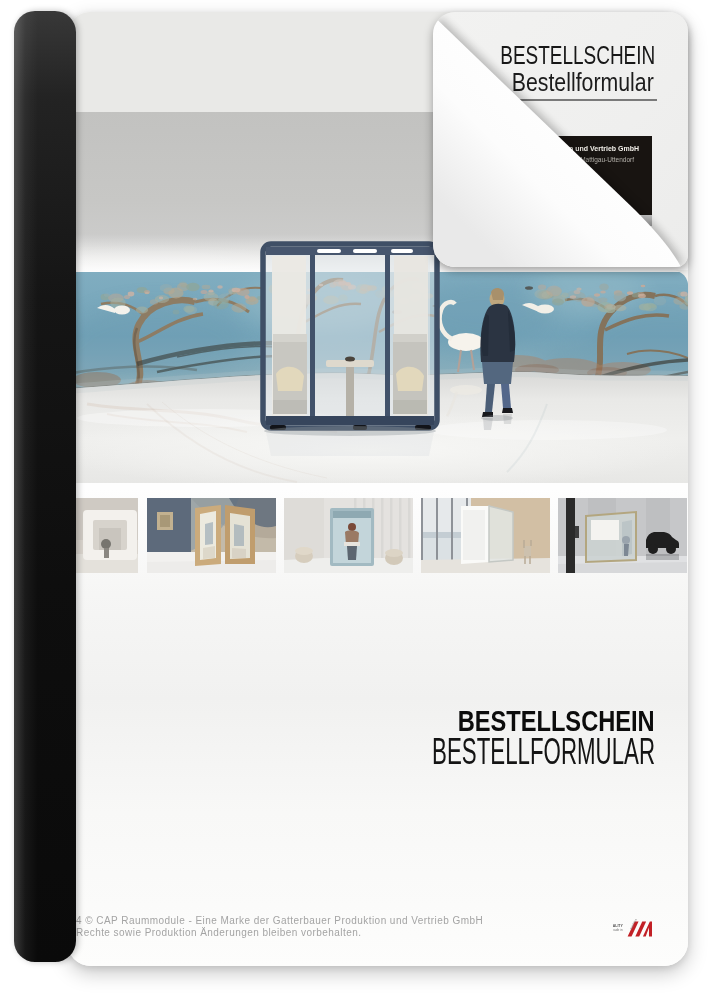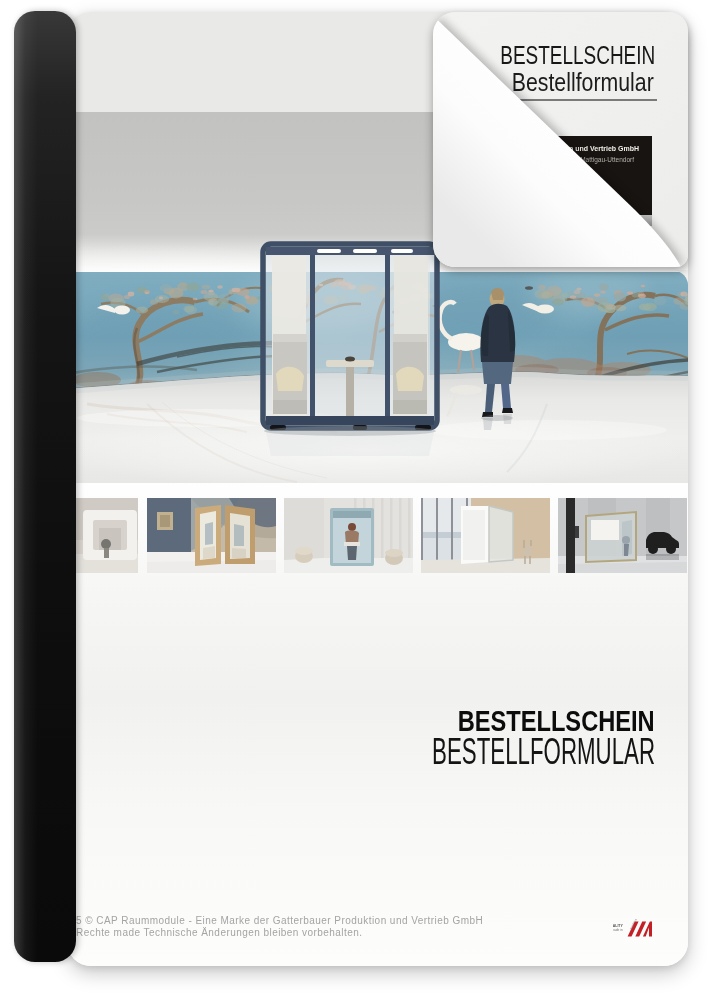--- a/index.html
+++ b/index.html
@@ -496,22 +496,22 @@
       <path d="M88 56 L121 56 L121 62 L88 62 Z" fill="#6f7072" opacity="0.4"></path>
 
       <rect x="8" y="0" width="9" height="75" fill="#2a2a2a"></rect>
       <rect x="17" y="28" width="4" height="12" fill="#3c3c3c"></rect>
     </svg>
   </div>
 
   <div class="t1" id="t1">BESTELLSCHEIN</div>
   <div class="t2" id="t2">BESTELLFORMULAR</div>
 
-  <div class="f1">5 © CAP Raummodule - Eine Marke der Gatterbauer Produktion und Vertrieb GmbH</div>
-  <div class="f2">Rechte made Technische Änderungen bleiben vorbehalten.</div>
+  <div class="f1">4 © CAP Raummodule - Eine Marke der Gatterbauer Produktion und Vertrieb GmbH</div>
+  <div class="f2">Rechte sowie Produktion Änderungen bleiben vorbehalten.</div>
   <div class="logo">
     <svg width="39" height="24" viewBox="0 0 36 22">
       <text x="9" y="9" font-size="3.2" font-weight="bold" fill="#555" text-anchor="end" font-family="Liberation Sans">QUALITY</text>
       <text x="9" y="13" font-size="3" fill="#777" text-anchor="end" font-family="Liberation Sans">made in</text>
       <g fill="#c22026">
         <path d="M13.5 18 L20 4 L23.6 4 L17.1 18 Z"></path>
         <path d="M20.6 18 L27 4 L30.6 4 L24.2 18 Z"></path>
         <path d="M27.6 18 L34 4 L36 4 L36 18 L33.2 18 L33.2 9.5 L30.2 18 Z"></path>
       </g>
       <text x="17" y="12" font-size="2.6" fill="#888" transform="rotate(-62 17 12)" font-family="Liberation Sans">AUSTRIA</text>

